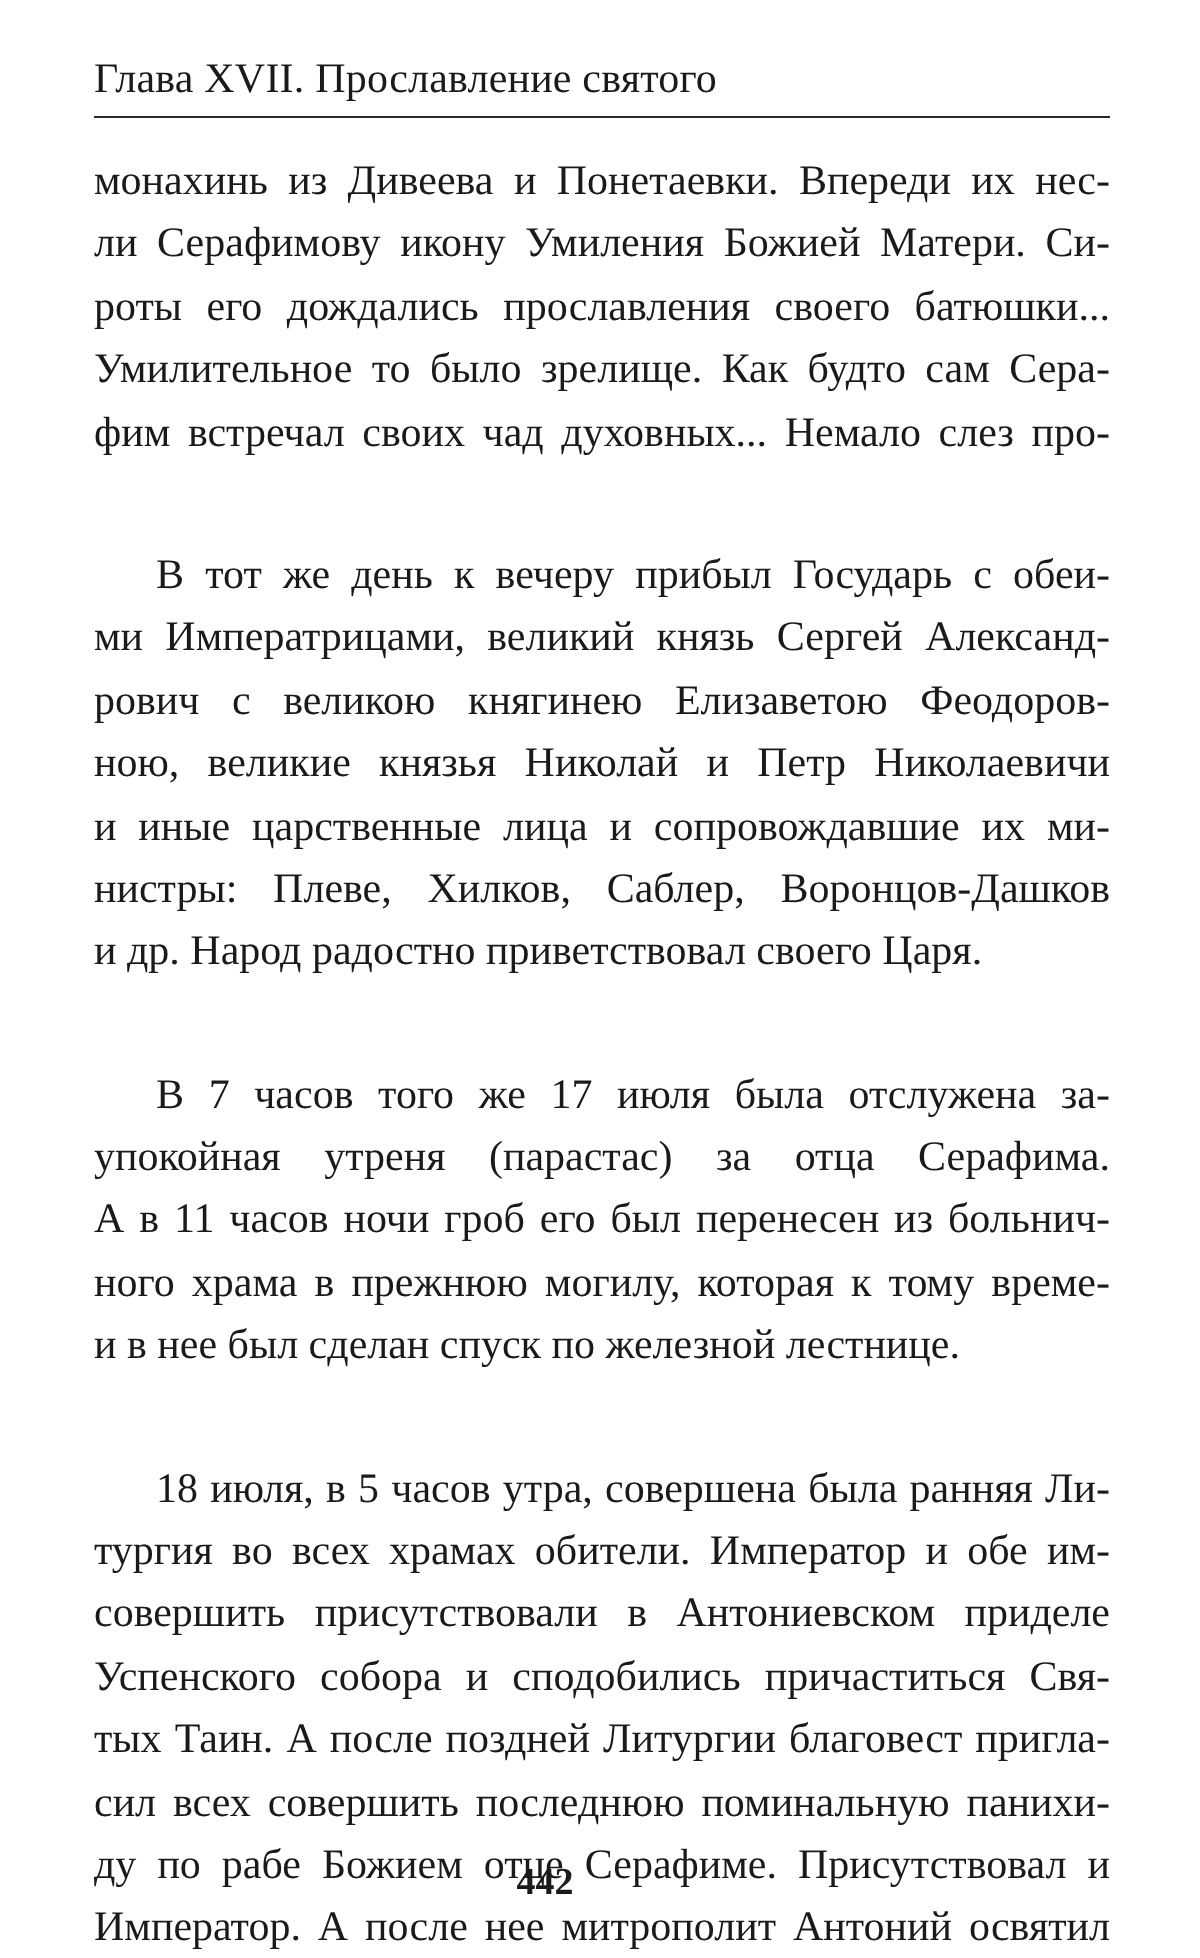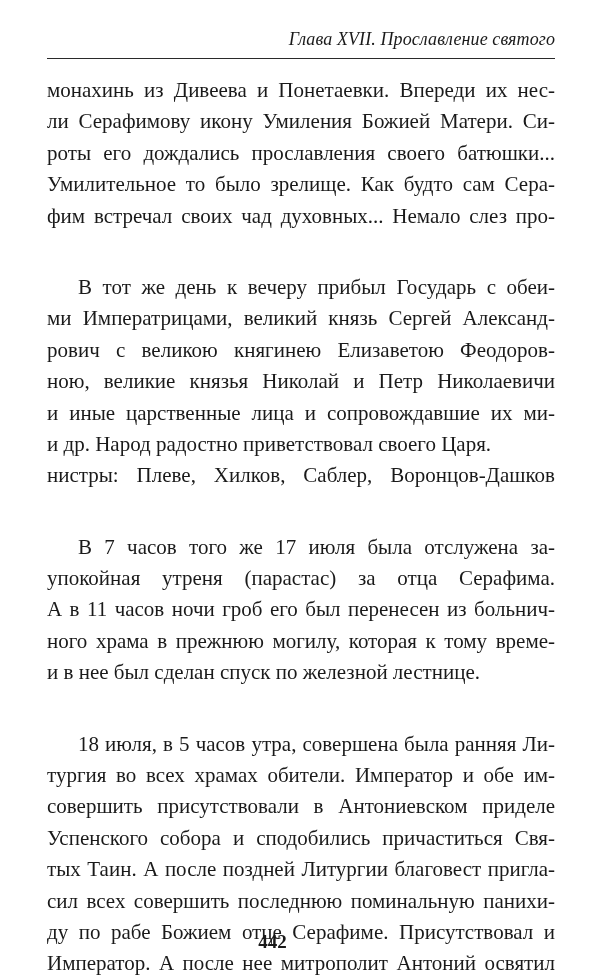--- a/index.html
+++ b/index.html
@@ -13,23 +13,22 @@
       position: relative;
       overflow: hidden;
       color: #1a1a1a;
       font-family: "Liberation Serif", "DejaVu Serif", serif;
     }
     .running-head {
       position: absolute;
       left: 47px;
       top: 28px;
       width: 508px;
-      text-align: right;
-      font-style: italic;
-      font-size: 18px;
+      text-align: left;
+      font-size: 21px;
       line-height: 22px;
       letter-spacing: 0.1px;
     }
     .rule {
       position: absolute;
       left: 47px;
       top: 58px;
       width: 508px;
       height: 0;
       border-top: 1.6px solid #2a2a2a;
@@ -80,22 +79,22 @@
   <span class="line">ли Серафимову икону Умиления Божией Матери. Си-</span>
   <span class="line">роты его дождались прославления своего батюшки...</span>
   <span class="line">Умилительное то было зрелище. Как будто сам Сера-</span>
   <span class="line">фим встречал своих чад духовных... Немало слез про-</span>
 
   <span class="line indent">В тот же день к вечеру прибыл Государь с обеи-</span>
   <span class="line">ми Императрицами, великий князь Сергей Александ-</span>
   <span class="line">рович с великою княгинею Елизаветою Феодоров-</span>
   <span class="line">ною, великие князья Николай и Петр Николаевичи</span>
   <span class="line">и иные царственные лица и сопровождавшие их ми-</span>
+  <span class="line">нистры: Плеве, Хилков, Саблер, Воронцов-Дашков</span>
   <span class="line last">и др. Народ радостно приветствовал своего Царя.</span>
-  <span class="line">нистры: Плеве, Хилков, Саблер, Воронцов-Дашков</span>
 
   <span class="line indent">В 7 часов того же 17 июля была отслужена за-</span>
   <span class="line">упокойная утреня (парастас) за отца Серафима.</span>
   <span class="line">А в 11 часов ночи гроб его был перенесен из больнич-</span>
   <span class="line">ного храма в прежнюю могилу, которая к тому време-</span>
   <span class="line last">и в нее был сделан спуск по железной лестнице.</span>
 
   <span class="line indent">18 июля, в 5 часов утра, совершена была ранняя Ли-</span>
   <span class="line">тургия во всех храмах обители. Император и обе им-</span>
   <span class="line">совершить присутствовали в Антониевском приделе</span>

